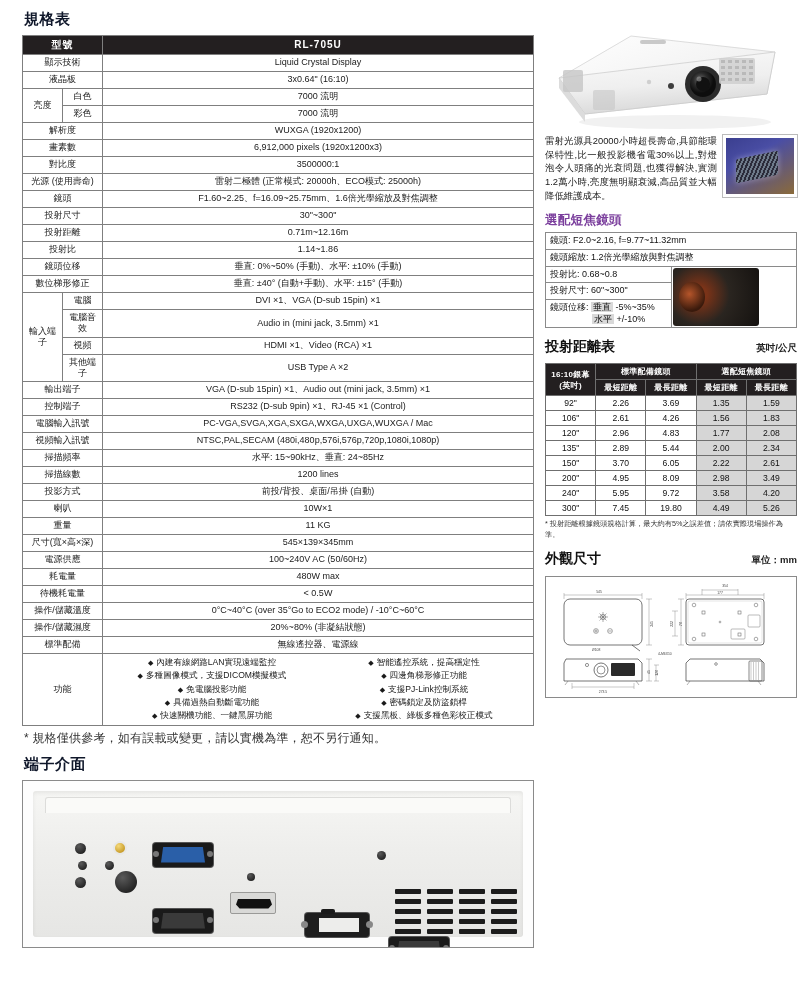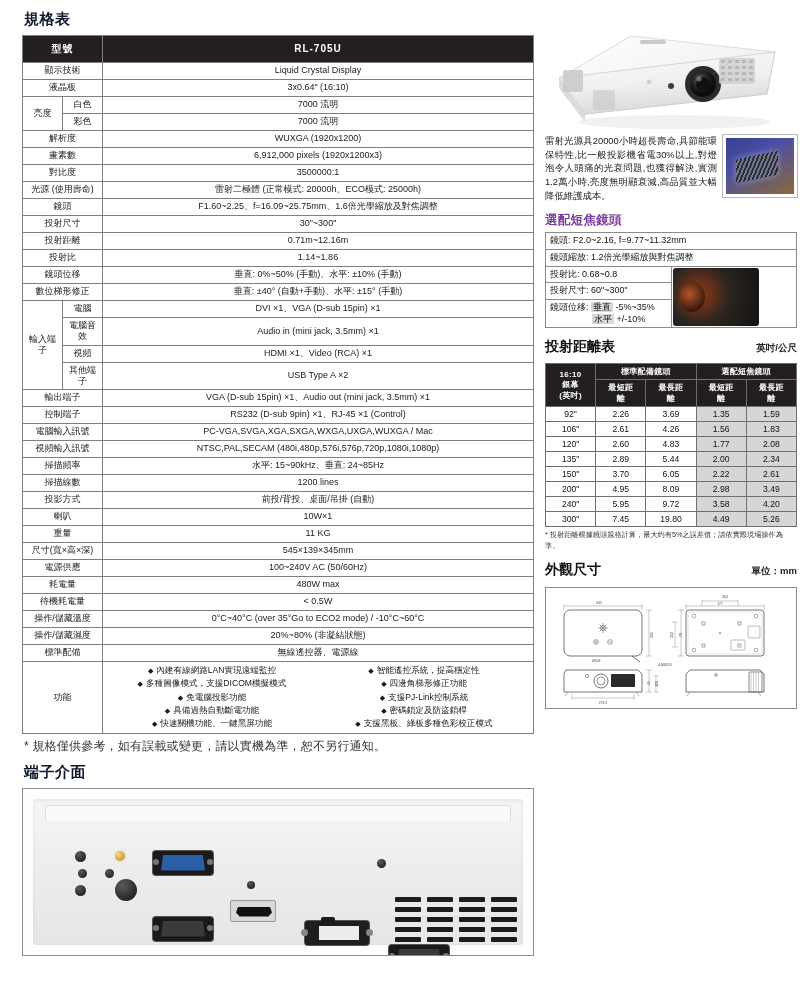--- a/index.html
+++ b/index.html
@@ -30,21 +30,21 @@
   table.spec td, table.spec th {
     border: 1px solid #7f7f7f;
     font-size: 9px; line-height: 1.25;
     padding: 2px 3px;
     text-align: center; vertical-align: middle;
     color: #1a1a1a; font-weight: normal;
     height: 17px;
   }
   table.spec tr.hdr td {
     background: #231f20; color: #ffffff; font-weight: bold;
-    font-size: 10px; height: 27px; letter-spacing: 1px;
+    font-size: 10px; height: 19px; letter-spacing: 1px;
   }
   .lab  { width: 80px; }
   .lab2 { width: 60px; }
   .val  { }
   td.feat { text-align: left; padding: 4px 4px; }
   .feat-grid { display: flex; gap: 0; }
   .feat-grid ul { list-style: none; margin: 0; padding: 0; width: 50%; }
   .feat-grid li { font-size: 8.6px; line-height: 1.55; white-space: nowrap; }
   .feat-grid li::before { content: "\25C6"; font-size: 7px; margin-right: 3px; }
   .note {
@@ -154,21 +154,21 @@
   }
   table.optlens td.pic { width: 92px; text-align: center; padding: 1px; }
   .shift-lbl { background: #d9d9d9; padding: 0 2px; }
 
   
   .dist-head { display: flex; align-items: baseline; justify-content: space-between; }
   .unit { font-size: 9.5px; font-weight: bold; color: #222; }
   table.dist { border-collapse: collapse; width: 100%; table-layout: fixed; margin-top: 3px; }
   table.dist th, table.dist td {
     border: 1px solid #6f6f6f; font-size: 8.6px; text-align: center;
-    padding: 2px 12px; height: 15px; font-weight: normal;
+    padding: 2px 4px; height: 15px; font-weight: normal;
   }
   table.dist th {
     background: #231f20; color: #fff; font-weight: bold; font-size: 8px;
     letter-spacing: .3px;
   }
   table.dist td.shade { background: #d6d6d6; }
   .dist-note { font-size: 7.2px; color: #333; line-height: 1.45; margin-top: 3px; }
 
   
   .dim-head { display: flex; align-items: baseline; justify-content: space-between; margin-top: 9px; }
@@ -556,21 +556,21 @@
         </tr>
         <tr>
           <td>106"</td>
           <td>2.61</td>
           <td>4.26</td>
           <td class="shade">1.56</td>
           <td class="shade">1.83</td>
         </tr>
         <tr>
           <td>120"</td>
-          <td>2.60</td>
+          <td>2.96</td>
           <td>4.83</td>
           <td class="shade">1.77</td>
           <td class="shade">2.08</td>
         </tr>
         <tr>
           <td>135"</td>
           <td>2.89</td>
           <td>5.44</td>
           <td class="shade">2.00</td>
           <td class="shade">2.34</td>

